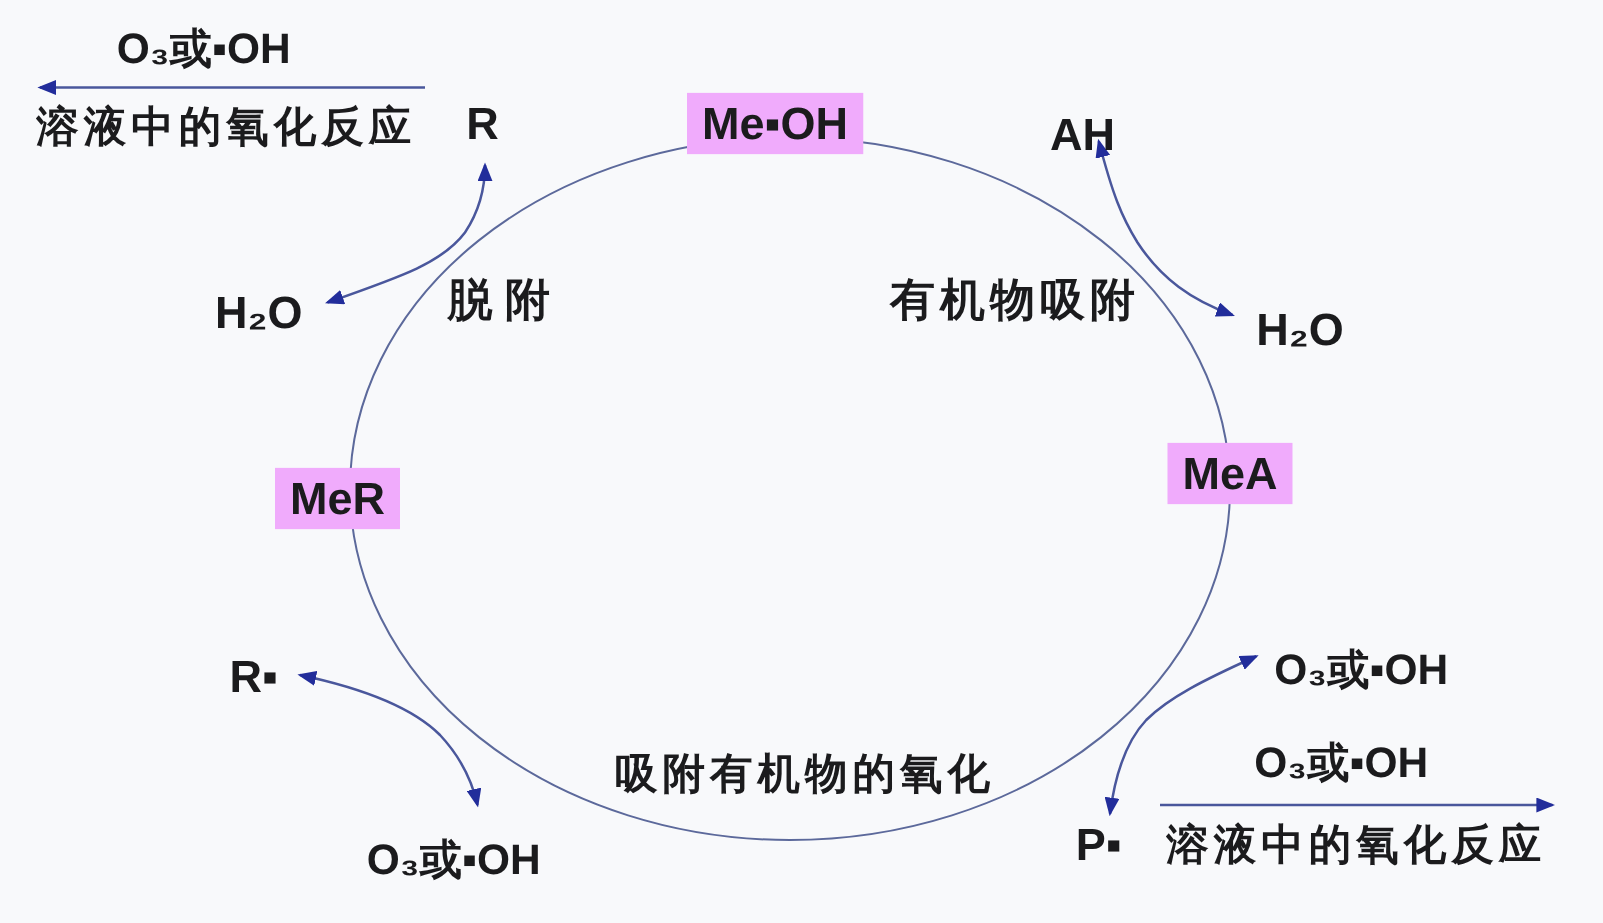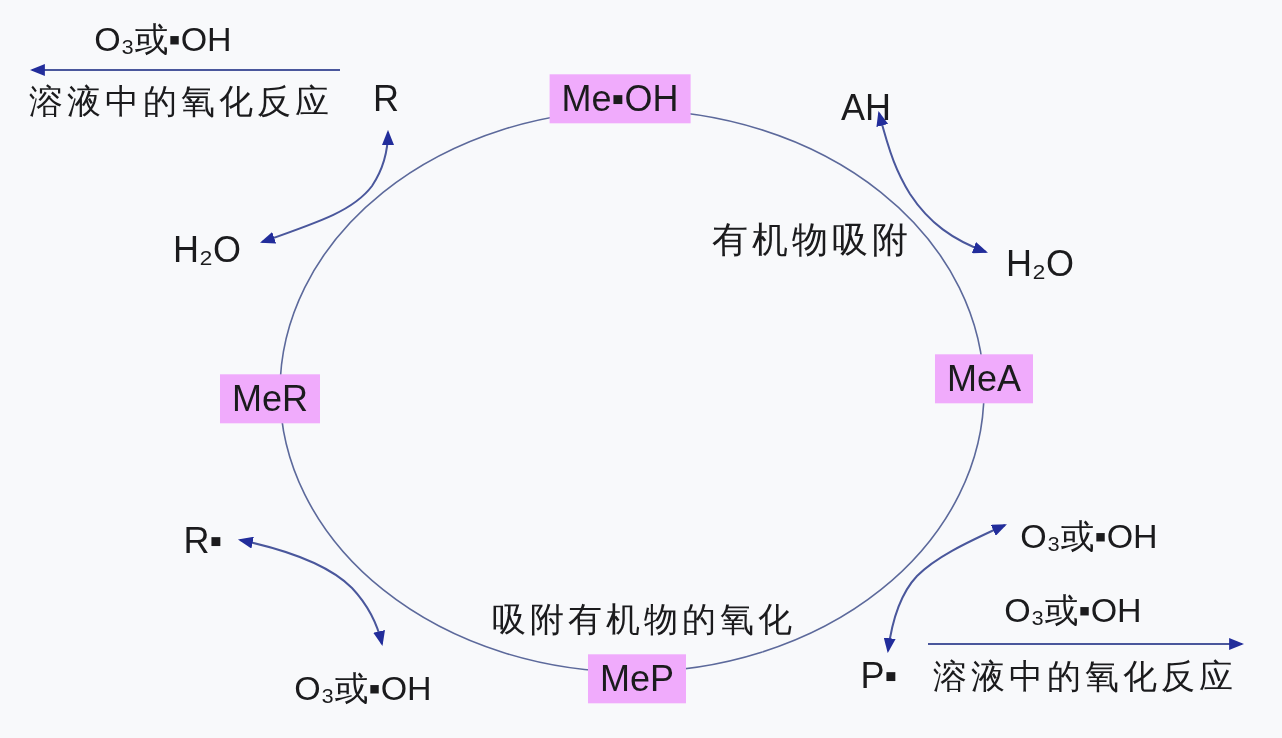--- a/index.html
+++ b/index.html
@@ -4,21 +4,21 @@
 <style>
   html,body{margin:0;padding:0;}
   body{
     width:1282px;height:738px;
     background:#f8f9fb;
     overflow:hidden;
     font-family:"Liberation Sans","DejaVu Sans",sans-serif;
     color:#1b1b1d;
     position:relative;
   }
-  #stage{position:absolute;left:0;top:0;width:1028px;height:738px;}
+  #stage{position:absolute;left:0;top:0;width:1028px;height:738px;font-weight:bold;}
   #wiring{position:absolute;left:0;top:0;}
   .lbl{
     position:absolute;
     transform:translate(-50%,-50%);
     font-size:36px;
     line-height:1.15;
     white-space:nowrap;
     color:#1b1b1d;
   }
   .sm{font-size:34px;}
@@ -56,30 +56,30 @@
   </svg>
 
   <div class="lbl sm" style="left:163px;top:40px;">O₃或▪OH</div>
   <div class="lbl sm cn" style="left:181px;top:102px;">溶液中的氧化反应</div>
 
   <div class="lbl" style="left:386px;top:99px;">R</div>
   <div class="lbl mask" style="left:620px;top:99px;">Me▪OH</div>
   <div class="lbl" style="left:866px;top:71px;margin-top:37px;">AH</div>
 
   <div class="lbl" style="left:207px;top:250px;">H₂O</div>
+  <div class="lbl cn2" style="left:404px;top:240px;">脱附</div>
   <div class="lbl cn" style="left:812px;top:240px;">有机物吸附</div>
   <div class="lbl" style="left:1040px;top:264px;">H₂O</div>
 
   <div class="lbl mask" style="left:984px;top:379px;">MeA</div>
   <div class="lbl mask" style="left:270px;top:399px;">MeR</div>
 
   <div class="lbl" style="left:203px;top:541px;">R▪</div>
   <div class="lbl sm" style="left:363px;top:689px;">O₃或▪OH</div>
   <div class="lbl sm cn" style="left:644px;top:620px;">吸附有机物的氧化</div>
-  <div class="lbl mask" style="left:637px;top:679px;">MeP</div>
 
   <div class="lbl sm" style="left:1089px;top:537px;">O₃或▪OH</div>
   <div class="lbl" style="left:879px;top:676px;">P▪</div>
 
   <div class="lbl sm" style="left:1073px;top:611px;">O₃或▪OH</div>
   <div class="lbl sm cn" style="left:1085px;top:677px;">溶液中的氧化反应</div>
 
 </div>
 
 </body></html>

